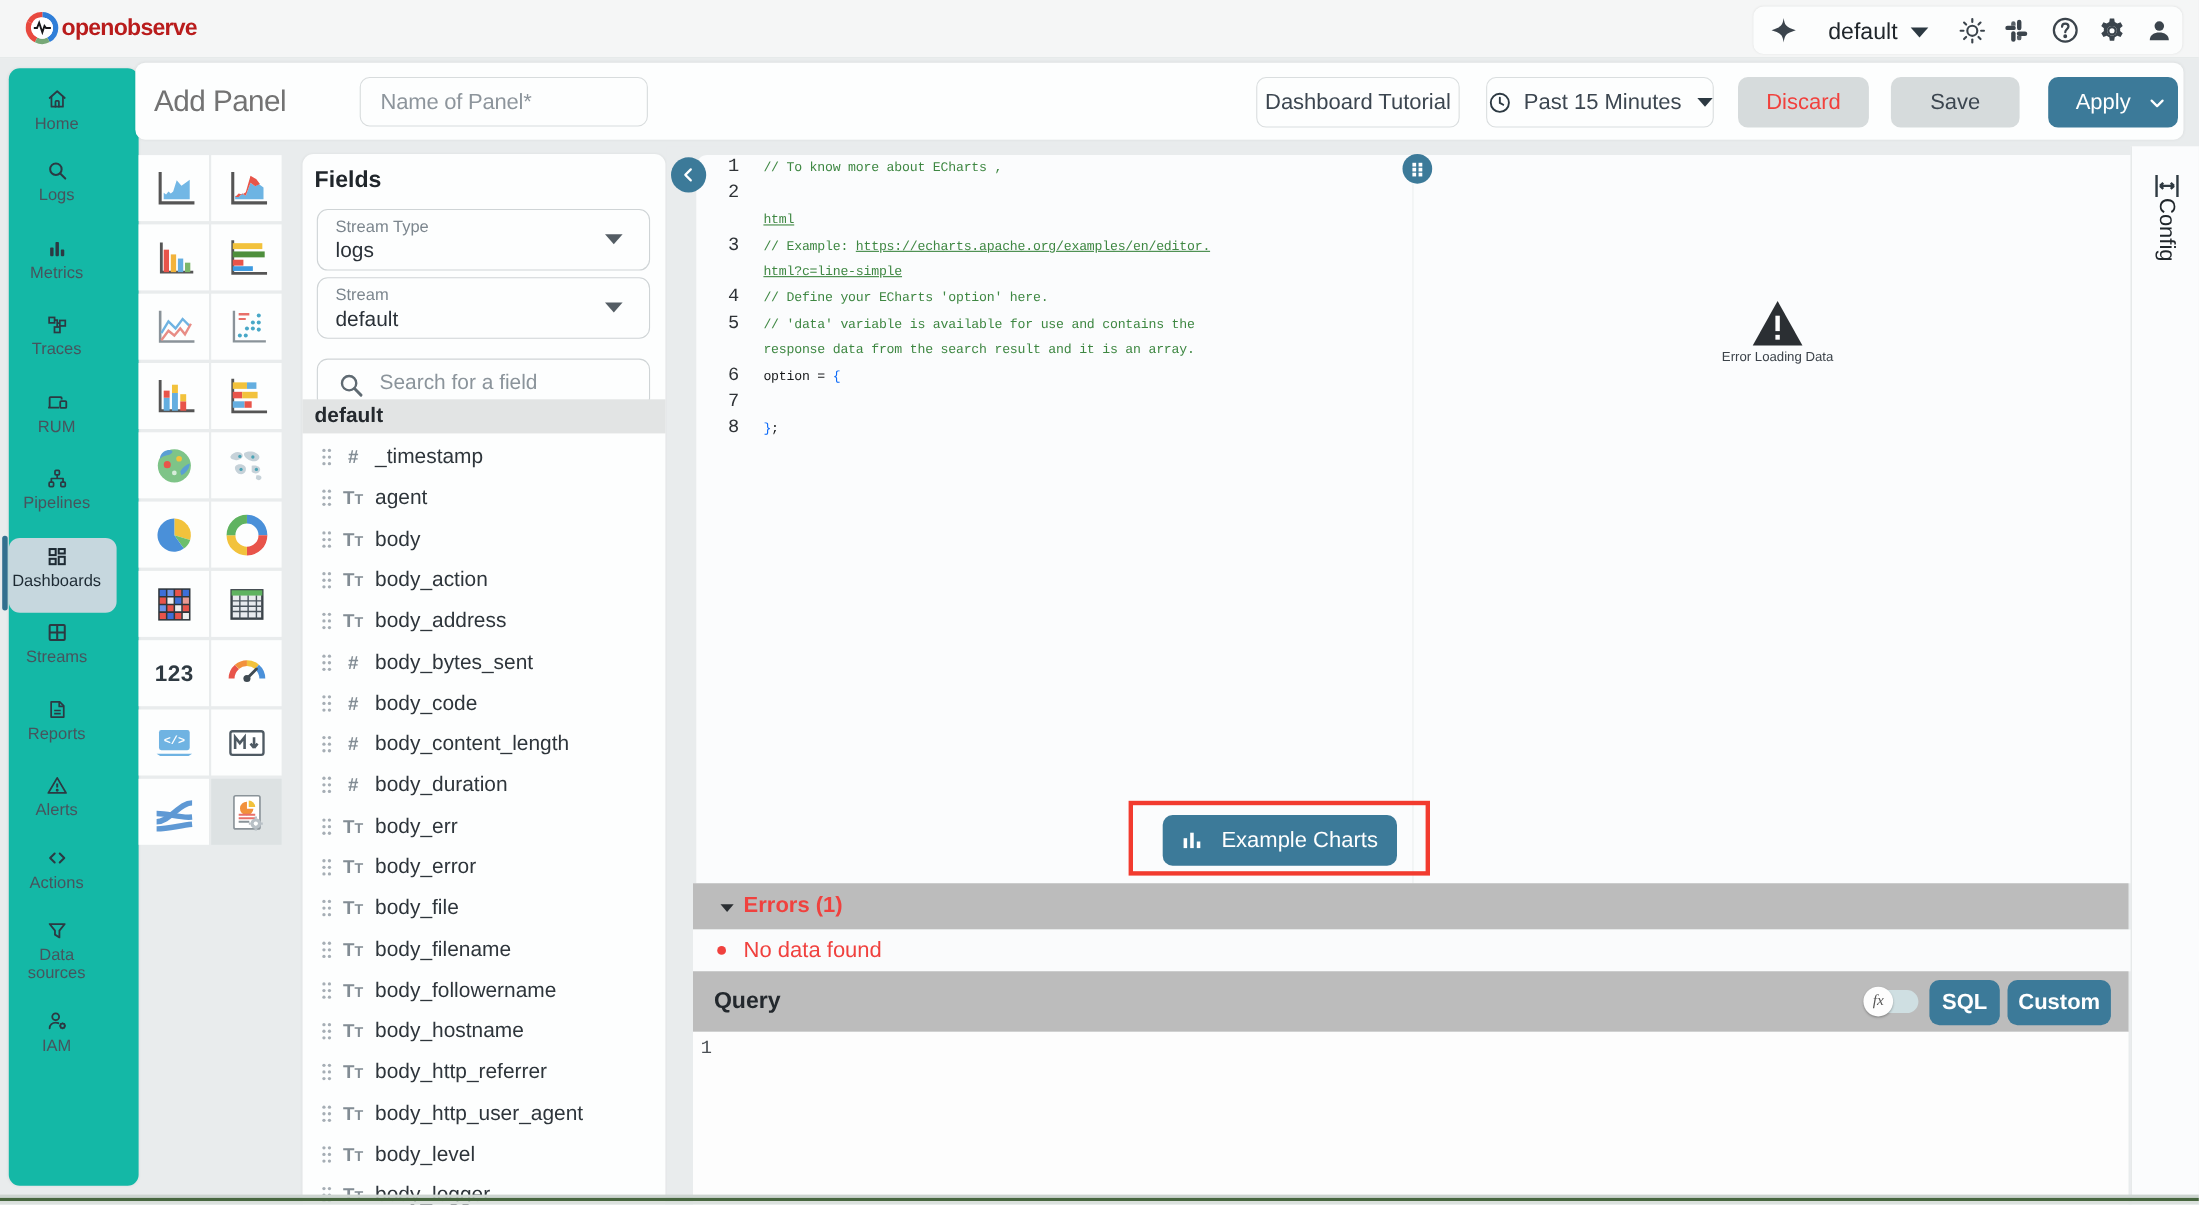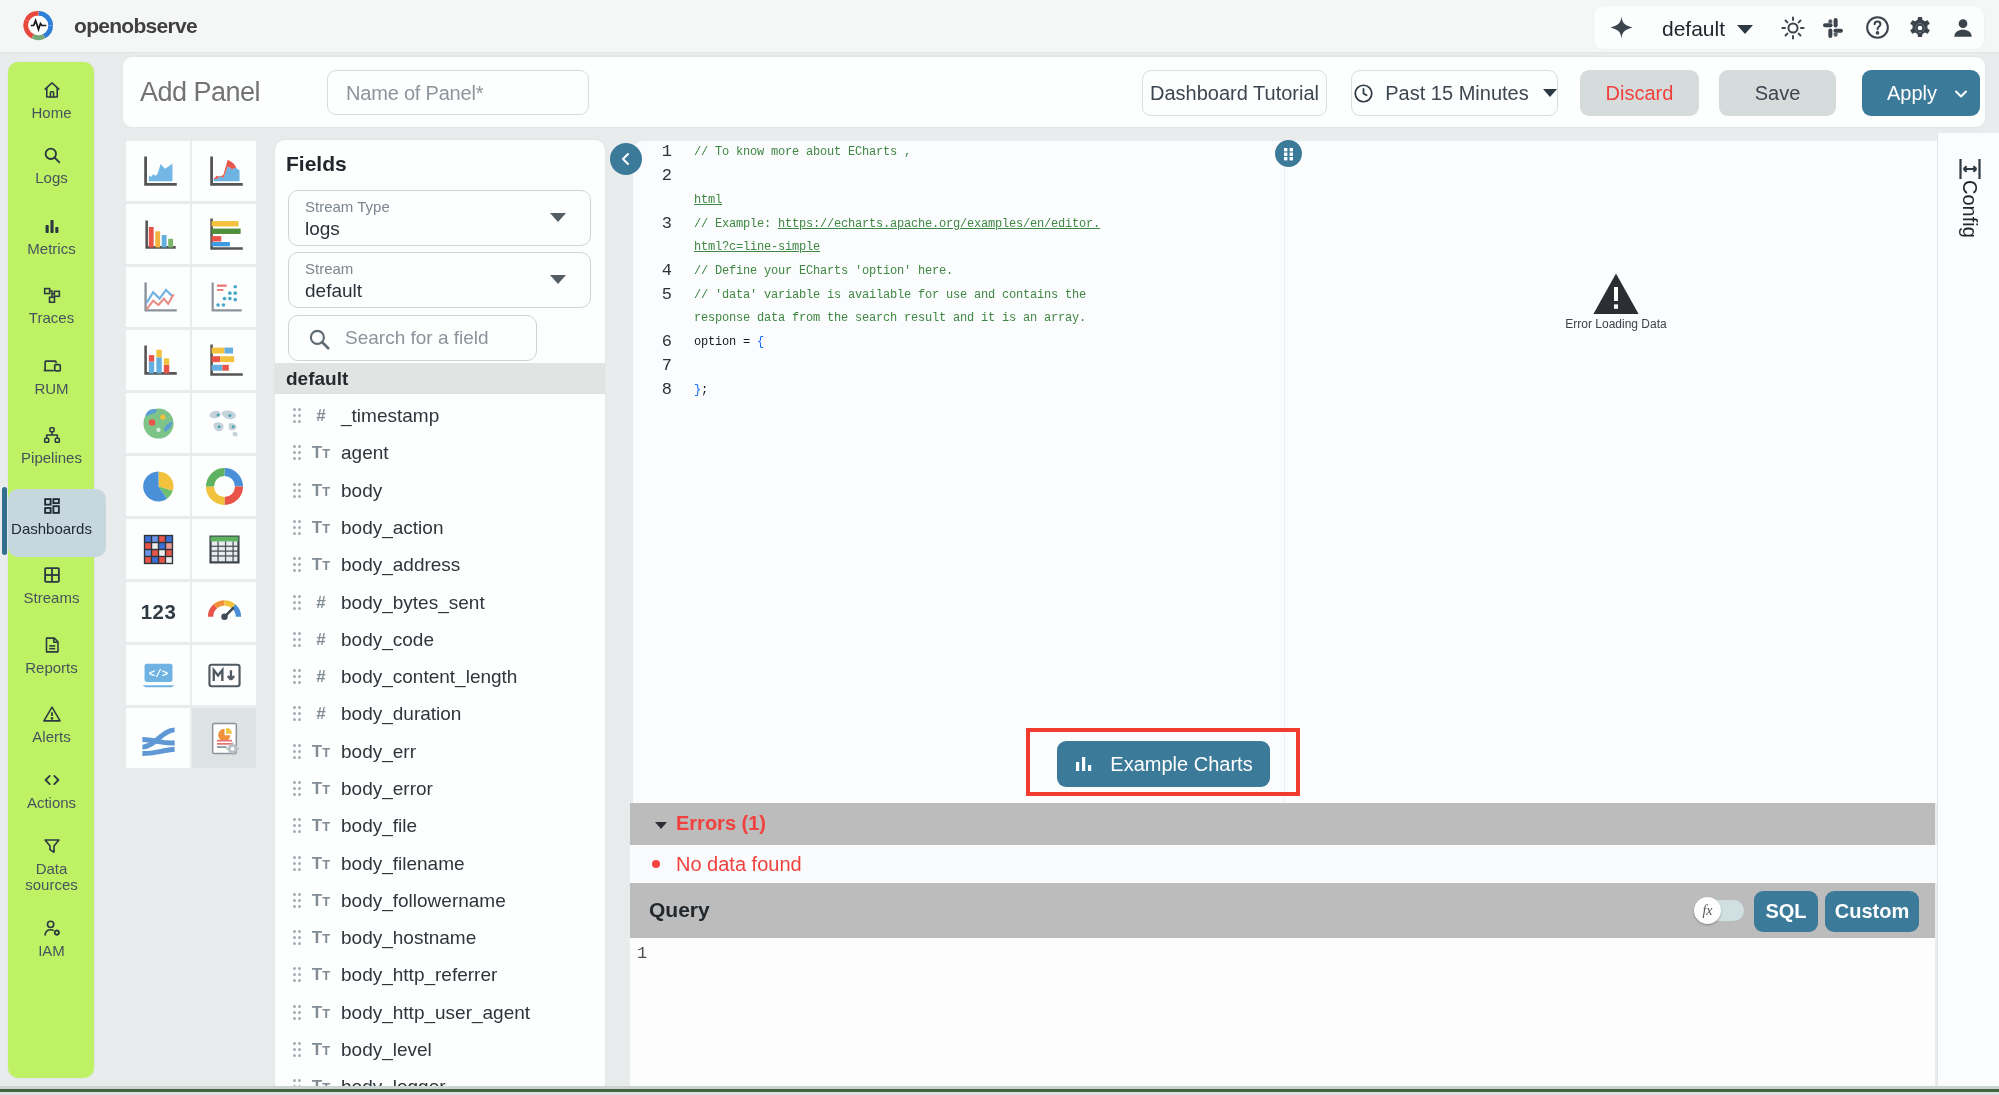--- a/index.html
+++ b/index.html
@@ -5,27 +5,27 @@
   html,body{margin:0;padding:0}
   body{width:1999px;height:1095px;position:relative;background:#e9eced;
        font-family:"Liberation Sans",sans-serif;overflow:hidden;
        -webkit-font-smoothing:antialiased}
   .abs{position:absolute}
   svg{display:block}
 
   
   #hdr{position:absolute;left:0;top:0;width:1999px;height:52px;background:#f5f6f6;border-bottom:1px solid #e3e6e6}
   #logo{position:absolute;left:23px;top:10px;display:flex;align-items:center}
-  #logo .nm{font-size:21px;font-weight:bold;color:#404040;margin-left:20px;letter-spacing:-0.7px}
+  #logo .nm{font-size:21px;font-weight:bold;color:#b91c1c;margin-left:2px;letter-spacing:-0.7px}
   #hdr-right{position:absolute;left:1594px;top:6px;width:390px;height:43px;background:#fcfdfd;border-radius:9px;
              display:flex;align-items:center;box-shadow:0 0 2px rgba(0,0,0,0.07)}
   .hic{color:#3d4852;display:flex;align-items:center;justify-content:center}
 
   
-  #nav{position:absolute;left:8px;top:62px;width:86px;height:1016px;background:#bef264;border-radius:10px;
+  #nav{position:absolute;left:8px;top:62px;width:118px;height:1016px;background:#14b8a6;border-radius:10px;
        box-shadow:0 0 3px rgba(0,0,0,0.06)}
   .nit{position:absolute;left:0;width:87px;text-align:center;color:#43525b}
   .nit svg{margin:0 auto}
   .nit .lb{font-size:15px;margin-top:4px;line-height:16px;color:#47545d}
   .nactive-bg{position:absolute;left:0px;top:-6px;width:98px;height:68px;background:#c6d7de;border-radius:10px;z-index:0}
   .nit .ic,.nit .lb{position:relative;z-index:1}
 
   
   #tbar{position:absolute;left:123px;top:57px;width:1862px;height:70px;background:#fdfefe;border-radius:9px;
         box-shadow:0 0 3px rgba(0,0,0,0.06)}
@@ -46,21 +46,21 @@
   .pc svg{width:43px;height:43px}
 
   
   #fields{position:absolute;left:275px;top:140px;width:330px;height:955px;background:#fdfefe;border-radius:10px 10px 0 0;
           box-shadow:0 0 3px rgba(0,0,0,0.06)}
   #fields .title{position:absolute;left:11px;top:12px;font-size:21px;font-weight:bold;color:#20262b}
   .selbox{position:absolute;left:13px;width:303px;height:56px;border:1px solid #cfd4d6;border-radius:10px;box-sizing:border-box}
   .selbox .lab{position:absolute;left:16px;top:7px;font-size:15px;color:#7c868e}
   .selbox .val{position:absolute;left:16px;top:27px;font-size:19px;color:#2a3138}
   .selbox .car{position:absolute;right:24px;top:22px;width:0;height:0;border-left:8px solid transparent;border-right:8px solid transparent;border-top:9px solid #545d64}
-  #searchbox{position:absolute;left:13px;top:175px;width:249px;height:46px;border:1px solid #cfd4d6;border-radius:10px;box-sizing:border-box}
+  #searchbox{position:absolute;left:13px;top:186px;width:303px;height:46px;border:1px solid #cfd4d6;border-radius:10px;box-sizing:border-box}
   #searchbox span{position:absolute;left:56px;top:11px;font-size:19px;color:#8b949b}
   #defhdr{position:absolute;left:0;top:223px;width:330px;height:31px;background:#e2e4e4;line-height:31px}
   #defhdr span{margin-left:11px;font-size:19px;font-weight:bold;color:#24292e}
   .frow{position:absolute;left:0;width:330px;height:37px;display:flex;align-items:center}
   .frow .drag{margin-left:17px;width:10px}
   .frow .tic{width:22px;margin-left:8px;text-align:center;font-size:17px;color:#828c94;font-weight:bold}
   .frow .fn{margin-left:9px;font-size:19px;color:#2e353b}
 
   
   #content{position:absolute;left:606px;top:133px;width:1331px;height:962px;background:#e9eced}

